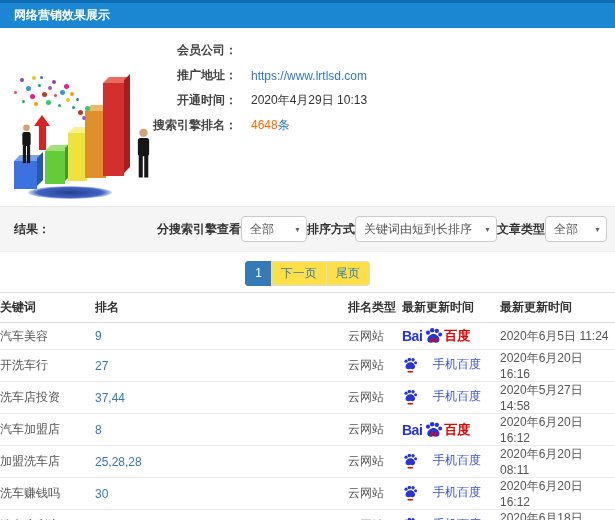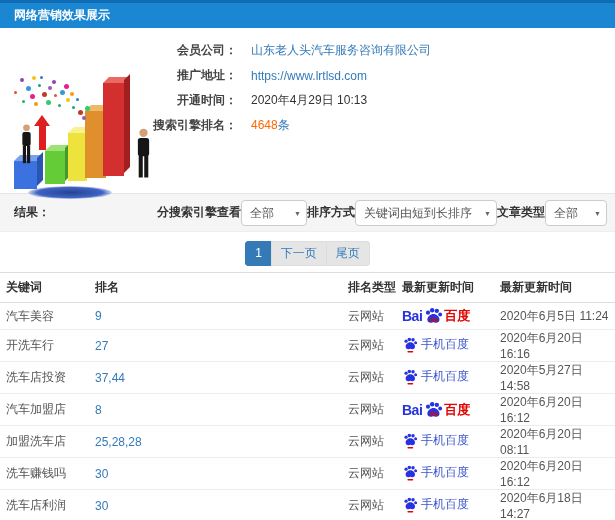--- a/index.html
+++ b/index.html
@@ -32,57 +32,57 @@
   
   .info-panel { position:absolute; left:152px; top:10px; right:12px; }
   .info-row { display:flex; align-items:center; height:25px; }
   .info-label { width:85px; text-align:right; font-weight:bold; color:#444; flex:none; }
   .info-value { margin-left:14px; color:#333; }
   .info-value.link { color:#337ab7; cursor:pointer; }
   .info-value .num { color:#f60; }
   .info-value .suffix { color:#337ab7; }
 
   
-  .filter-bar { height:39px; background:#f5f5f5; border-top:1px solid #e4e4e4; border-bottom:1px solid #eee;
-    display:flex; align-items:center; padding:0 8px 0 14px; }
+  .filter-bar { height:46px; background:#f5f5f5; border-top:1px solid #e4e4e4; border-bottom:1px solid #eee;
+    display:flex; align-items:center; padding:0 8px 0 14px;margin-top:13px; }
   .filter-bar .result-label { font-weight:bold; color:#333; }
   .filter-group { margin-left:auto; display:flex; align-items:center; }
   .filter-group label { font-weight:bold; color:#333; white-space:nowrap; }
   .sel-wrap { position:relative; display:inline-block; }
   .sel-wrap::after { content:'▼'; position:absolute; right:6px; top:50%; transform:translateY(-50%);
     font-size:7px; color:#666; pointer-events:none; }
   select { appearance:none; -webkit-appearance:none; height:26px; border:1px solid #ccc; border-radius:4px;
     background:#fff; font-size:12px; color:#555; padding:0 18px 0 8px;
     font-family:"Liberation Sans","DejaVu Sans",sans-serif; }
   .sel-engine select { width:66px; } .sel-sort select { width:142px; } .sel-article select { width:62px; }
   .submit-btn { height:28px; padding:0 11px; border:1px solid #ccc; border-radius:4px; background:#fff;
     font-size:12px; color:#333; cursor:pointer; font-family:"Liberation Sans","DejaVu Sans",sans-serif; }
 
   
   .pagination { display:flex; justify-content:center; margin:9px 0 0 0; height:25px; }
   .page-item { min-width:24px; padding:0 9px; height:25px; line-height:23px; text-align:center;
-    border:1px solid #ddd; background:#e5e5e5; color:#337ab7; cursor:pointer; margin-left:-1px; }
+    border:1px solid #ddd; background:#fde047; color:#337ab7; cursor:pointer; margin-left:-1px; }
   .page-item:first-child { border-radius:3px 0 0 3px; margin-left:0; }
   .page-item:last-child { border-radius:0 3px 3px 0; }
   .page-item.active { background:#337ab7; border-color:#337ab7; color:#fff; }
 
   
   table { width:100%; border-collapse:collapse; table-layout:fixed; margin-top:6px; }
   thead tr { border-top:1px solid #ddd; border-bottom:1px solid #ddd; }
   th { height:30px; text-align:left; font-weight:bold; color:#333; font-size:12px; }
   td { height:27px; color:#555; }
   tbody tr { border-bottom:1px solid #ececec; }
-  th:first-child, td:first-child { padding-left:6px; }
+  th:first-child, td:first-child { }
   .rank-link { color:#337ab7; cursor:pointer; }
 
   
   .logo-baidu { display:inline-flex; align-items:center; gap:1px; }
   .logo-baidu .bai { color:#2534dc; font-weight:bold; font-size:14px; letter-spacing:-0.5px; }
   .logo-baidu .cn  { color:#e10601; font-weight:bold; font-size:13px; }
-  .logo-mobile { display:inline-flex; align-items:center; gap:3px; }
+  .logo-mobile { display:inline-flex; align-items:center; gap:15px; }
   .logo-mobile .label { color:#3a55cc; font-size:12px; }
 </style>
 </head>
 <body>
 
 <div class="titlebar">网络营销效果展示</div>
 
 <div class="top-section">
 
   <div class="illus">
@@ -149,21 +149,20 @@
       <circle cx="10" cy="4.6" r="4" fill="#d4a077"></circle>
       <rect x="4.6" y="9.5" width="10.8" height="17.5" rx="2.5" fill="#161616"></rect>
       <rect x="5.4" y="26.5" width="3.9" height="21" fill="#161616"></rect>
       <rect x="10.7" y="26.5" width="3.9" height="21" fill="#161616"></rect>
     </svg>
   </div>
 
   <div class="info-panel" id="info-panel">
     <div class="info-row">
       <span class="info-label">会员公司：</span>
-      <span class="info-value link">山东老人头汽车服务咨询有限公司</span>
     </div>
 
     <div class="info-row">
       <span class="info-label">推广地址：</span>
       <span class="info-value link">https://www.lrtlsd.com</span>
     </div>
 
     <div class="info-row">
       <span class="info-label">开通时间：</span>
       <span class="info-value">2020年4月29日 10:13</span>

